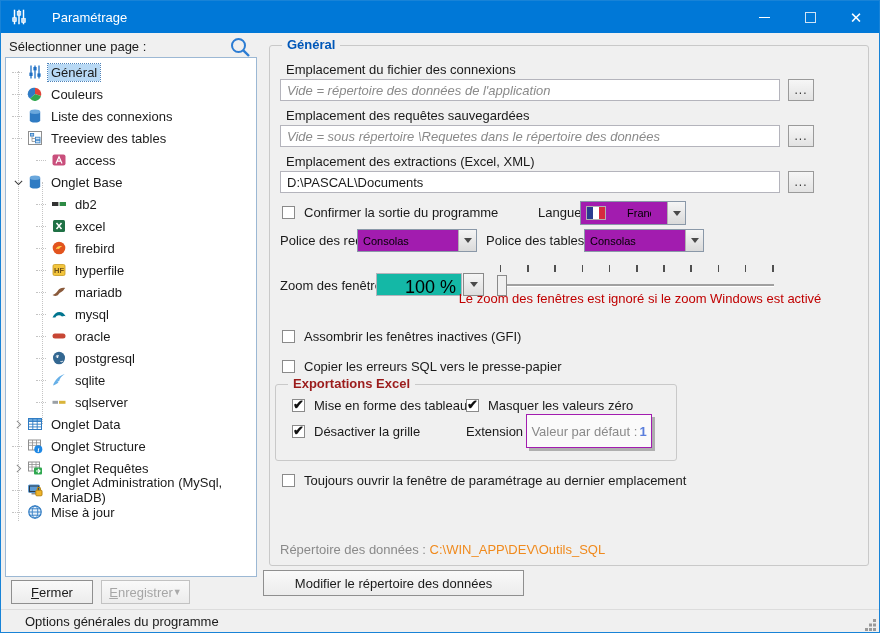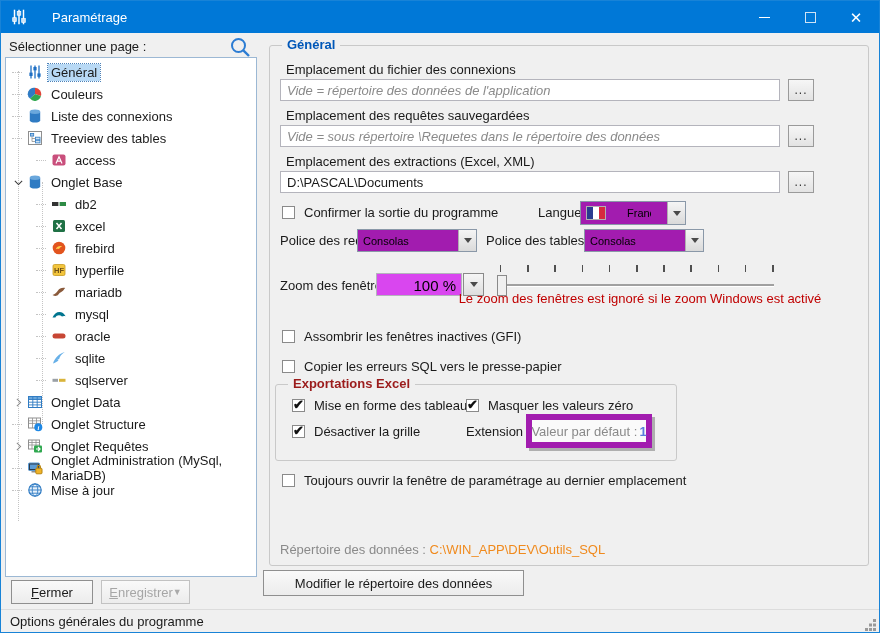--- a/index.html
+++ b/index.html
@@ -48,35 +48,35 @@
   .tinput{position:absolute;box-sizing:border-box;height:22px;border:1px solid #b4b4bc;background:#fff;font-size:13px;color:#1a1a1a;padding:0 6px;font-family:"Liberation Sans",sans-serif;}
   .tinput::placeholder{font-style:italic;color:#8a8a8a;opacity:1;}
   .browse{position:absolute;width:26px;height:22px;box-sizing:border-box;border:1px solid #9a9a9a;background:linear-gradient(#f6f6f6,#e3e3e3);font-size:12px;letter-spacing:1px;display:flex;align-items:center;justify-content:center;color:#333;}
   .cb{position:absolute;width:13px;height:13px;box-sizing:border-box;border:1px solid #8a8a8a;background:#fff;}
   .cb[data-checked="true"]::after{content:"✔";position:absolute;left:0px;top:-3px;font-size:13px;font-weight:700;color:#111;}
   .combo{position:absolute;box-sizing:border-box;border:1px solid #8a98a8;background:#a21caf;display:flex;align-items:center;font-size:11px;gap:16px;}
   .combo .ctxt{flex:1;padding-left:5px;white-space:nowrap;overflow:hidden;}
   .combo .carr{width:17px;align-self:stretch;border-left:1px solid #b0b0b0;background:linear-gradient(#f5f5f5,#dadada);display:flex;align-items:center;justify-content:center;}
   .tri{width:0;height:0;border:4px solid transparent;border-top:5px solid #4a4a4a;margin-top:4px;}
   .flag{width:18px;height:12px;margin-left:5px;border:1px solid #b0b0b0;flex:0 0 auto;display:block;}
-  .spinbox{position:absolute;box-sizing:border-box;border:1px solid #b4b4bc;background:#d946ef;font-size:15px;text-align:right;padding:3px 5px 0 0;}
+  .spinbox{position:absolute;box-sizing:border-box;border:1px solid #b4b4bc;background:#14b8a6;font-size:18px;text-align:right;padding:3px 5px 0 0;}
   .spinbtn{position:absolute;box-sizing:border-box;border:1px solid #8a8a8a;background:linear-gradient(#f6f6f6,#dedede);display:flex;align-items:center;justify-content:center;}
   .ticks{position:absolute;height:7px;background:repeating-linear-gradient(to right,#505050 0 1.5px,transparent 1.5px 27.2px);}
   .track{position:absolute;height:2px;background:#a0a0a0;border-bottom:1px solid #fff;}
   .thumb{position:absolute;box-sizing:border-box;background:#f0f0f0;border:1px solid #8a8a8a;}
   .redtext{position:absolute;font-size:13px;color:#c00000;text-align:center;white-space:nowrap;}
   .gb-excel{left:5px;top:338px;width:402px;height:77px;}
-  .tooltip{position:absolute;left:525px;top:381px;width:126px;height:34px;box-sizing:border-box;background:#fafafa;border:6px solid #a21caf;box-shadow:3px 3px 0 rgba(110,110,110,.5);display:flex;align-items:center;justify-content:center;font-size:13px;color:#8a8a8a;white-space:nowrap;}
+  .tooltip{position:absolute;left:525px;top:381px;width:126px;height:34px;box-sizing:border-box;background:#fafafa;border:1px solid #a21caf;box-shadow:3px 3px 0 rgba(110,110,110,.5);display:flex;align-items:center;justify-content:center;font-size:13px;color:#8a8a8a;white-space:nowrap;}
   .tooltip .tval{color:#5a7edc;font-weight:700;margin-left:2px;}
   .datadir{position:absolute;font-size:13px;color:#8a8a8a;white-space:nowrap;}
   .datadir .dpath{color:#f08a1d;}
   .btn-modify{left:262px;top:537px;width:261px;height:26px;font-weight:400;}
   
   .statusbar{position:relative;height:23px;border-top:1px solid #dcdcdc;background:#f0f0f0;display:flex;align-items:center;font-size:13px;color:#1a1a1a;}
-  .statusbar .stext{margin-left:9px;}
+  .statusbar .stext{margin-left:24px;}
   .grip{position:absolute;right:2px;bottom:2px;width:12px;height:12px;}
 </style>
 </head>
 <body>
 
 <div id="window">
 
   <div class="titlebar">
     <span class="app-icon">
       <svg viewBox="0 0 16 16" width="18" height="18">
@@ -257,20 +257,32 @@
             <svg viewBox="0 0 16 16">
               <rect x="1.5" y="5.5" width="13" height="5" rx="2.5" fill="#c74634"></rect>
             </svg>
           </span>
           <span class="tlabel">oracle</span>
         </div>
         <div class="tree-item lvl2">
           <span class="chev dots"></span>
           <span class="ticon">
             <svg viewBox="0 0 16 16">
+              <ellipse cx="8" cy="8" rx="6" ry="6.3" fill="#336791"></ellipse>
+              <path d="M4.8 6.4 q1.4 -1.8 3.2 -.4" stroke="#fff" stroke-width="0.9" fill="none"></path>
+              <circle cx="6.4" cy="7" r="0.9" fill="#fff"></circle>
+              <path d="M9.5 11.5 q1.5 .6 2.4 -.4" stroke="#fff" stroke-width="0.9" fill="none"></path>
+            </svg>
+          </span>
+          <span class="tlabel">postgresql</span>
+        </div>
+        <div class="tree-item lvl2">
+          <span class="chev dots"></span>
+          <span class="ticon">
+            <svg viewBox="0 0 16 16">
               <path d="M2 13.5 C4 7.5 8 3.8 13.8 2 C10.2 4.2 8.6 6.8 8 9.4 L6.4 8.8 L7.4 10.6 C5.8 12 4 13.2 2 13.5 Z" fill="#67b0e8"></path>
             </svg>
           </span>
           <span class="tlabel">sqlite</span>
         </div>
         <div class="tree-item lvl2">
           <span class="chev dots"></span>
           <span class="ticon">
             <svg viewBox="0 0 16 16">
               <rect x="1.5" y="6.8" width="5.5" height="3" fill="#9aa0a6"></rect>

